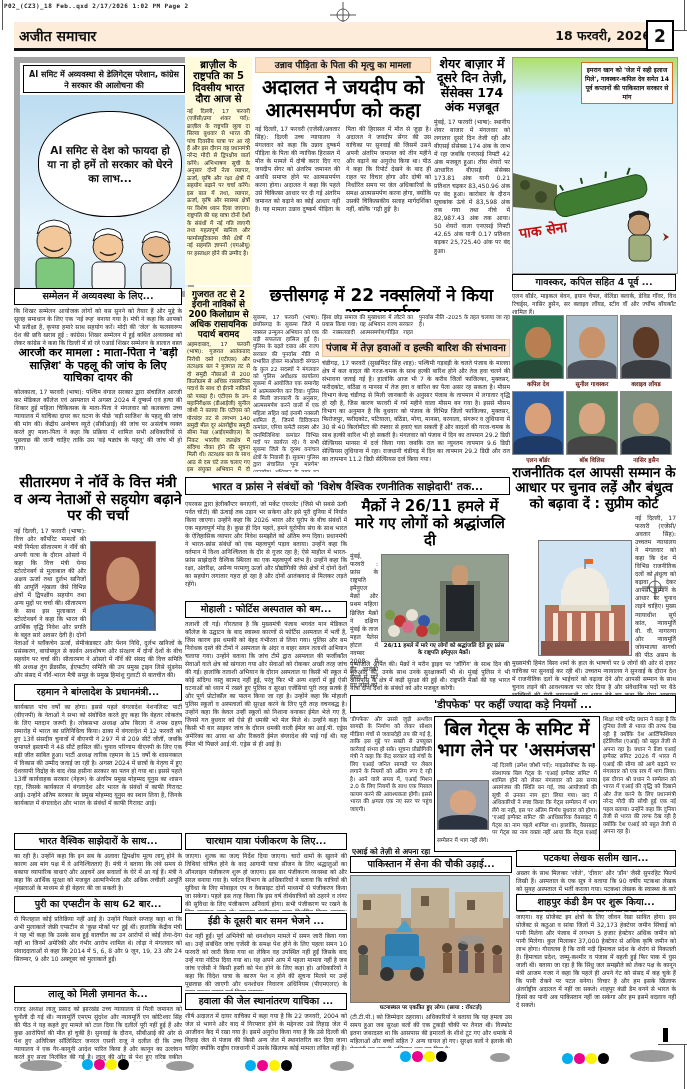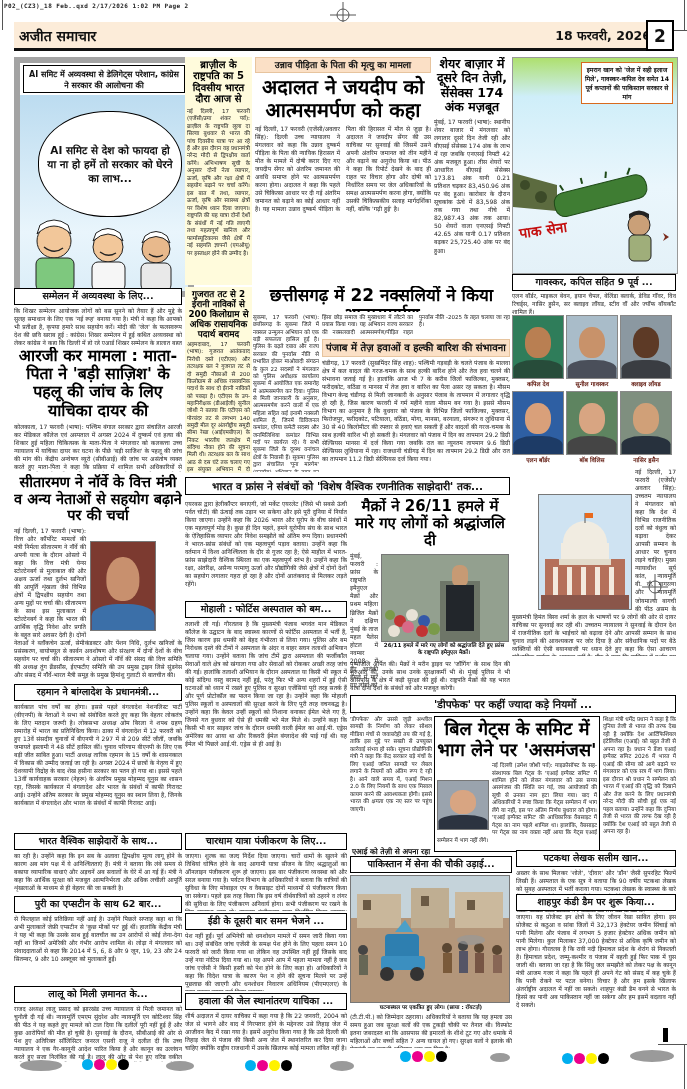--- a/index.html
+++ b/index.html
@@ -90,21 +90,21 @@
       <rect x="121" y="60" width="30" height="28" rx="6" fill="#e9e9e9" stroke="#222"></rect>
     </svg>
   </div>
 
   <div class="blk" style="left:14px;top:288px;width:168px;height:57px">
     <div class="h-box">सम्मेलन में अव्यवस्था के लिए...</div>
     <div class="body" style="margin-top:2px;height:38px">कि शिखर सम्मेलन आयोजक लोगों को बस सुनने को तैयार हैं और मुद्दे के सुलह समाधान के लिए एक 'नई रूह' बनाया गया है। मंत्री ने कहा कि आपको भी प्रतीक्षा है, कृपया हमारे साथ सहयोग करें। मोदी की 'जेल' के फलस्वरूप देश की छवि खराब हुई : कांग्रेस। शिखर सम्मेलन में हुई कथित अव्यवस्था को लेकर कांग्रेस ने कहा कि दिल्ली में हो रहे एआई शिखर सम्मेलन के हालात बहुत ही निराशाजनक हैं; प्रतिनिधियों को पैदल चलना पड़ा और प्रबंधों की कमी साफ दिखाई दी।</div>
   </div>
 
   <div class="blk" style="left:14px;top:347px;width:168px;height:125px">
-    <div class="h1" style="font-size:16px">आरजी कर मामला : माता-पिता ने 'बड़ी साज़िश' के पहलू की जांच के लिए याचिका दायर की</div>
+    <div class="h1" style="font-size:11px">आरजी कर मामला : माता-पिता ने 'बड़ी साज़िश' के पहलू की जांच के लिए याचिका दायर की</div>
     <div class="body" style="margin-top:3px;height:90px">कोलकाता, 17 फरवरी (भाषा): पश्चिम बंगाल सरकार द्वारा संचालित आरजी कर मेडिकल कॉलेज एवं अस्पताल में अगस्त 2024 में दुष्कर्म एवं हत्या की शिकार हुई महिला चिकित्सक के माता-पिता ने मंगलवार को कलकत्ता उच्च न्यायालय में याचिका दायर कर घटना के पीछे 'बड़ी साजिश' के पहलू की जांच की मांग की। केंद्रीय अन्वेषण ब्यूरो (सीबीआई) की जांच पर असंतोष व्यक्त करते हुए माता-पिता ने कहा कि प्रक्रिया में शामिल सभी अधिकारियों से पूछताछ की जानी चाहिए ताकि उस 'बड़े षड्यंत्र के पहलू' की जांच भी हो जाए।</div>
   </div>
 
   <div class="blk" style="left:14px;top:474px;width:168px;height:208px">
     <div class="h1" style="font-size:14.5px">सीतारमण ने नॉर्वे के वित्त मंत्री व अन्य नेताओं से सहयोग बढ़ाने पर की चर्चा</div>
     <div style="margin-top:3px;height:168px;overflow:hidden">
       <div class="ph face" style="float:right;width:64px;height:88px;margin:14px 26px 2px 4px;border:1px solid #777;--bg:#7c3a30;--skin:#c8906e;--suit:#3b6fa8"></div>
       <div class="body">नई दिल्ली, 17 फरवरी (भाषा): वित्त और कॉर्पोरेट मामलों की मंत्री निर्मला सीतारमण ने नॉर्वे की अपनी यात्रा के दौरान ओस्लो में कहा कि वित्त मंत्री येन्स स्टोल्टेनबर्ग से मुलाकात की और अक्षय ऊर्जा तथा दुर्लभ खनिजों की आपूर्ति शृंखला जैसे विभिन्न क्षेत्रों में द्विपक्षीय सहयोग तथा अन्य मुद्दों पर चर्चा की। सीतारमण के साथ इस मुलाकात में स्टोल्टेनबर्ग ने कहा कि भारत की आर्थिक वृद्धि निवेश और प्रगति के बहुत सारे अवसर देती है। दोनों नेताओं ने ब्लॉकचेन ऊर्जा, सेमीकंडक्टर और पेंशन निधि, दुर्लभ खनिजों के प्रसंस्करण, बायोफ्यूल से कार्बन अवशोषण और संरक्षण में दोनों देशों के बीच सहयोग पर चर्चा की। सीतारमण ने ओस्लो में नॉर्वे की संसद की वित्त समिति की अध्यक्ष तुंग ब्रैंडसॉस, ईएफटीए समिति की उप प्रमुख ट्राइन लिसे सुंडनेस और संसद में नॉर्वे-भारत मैत्री समूह के प्रमुख हिमांशु गुलाटी से बातचीत की।</div>
     </div>
   </div>
@@ -160,21 +160,21 @@
       </g>
       <circle cx="126" cy="92" r="11" fill="#caa078" stroke="#222"></circle>
       <path d="M116 86 q10 -9 20 0 l0 -5 q-10 -7 -20 0 z" fill="#222"></path>
       <rect x="116" y="102" width="22" height="26" rx="5" fill="#9fae7a" stroke="#222"></rect>
       <path d="M150 100 l6 4 -6 4 2 -4 z" fill="#7a2a1a"></path>
     </svg>
     <div style="position:absolute;left:6px;bottom:34px;color:#c40f0f;font-weight:bold;font-size:14px;transform:rotate(-8deg)">पाक सेना</div>
   </div>
 
   <div class="blk" style="left:512px;top:274px;width:164px;height:40px">
-    <div class="h-box">गावस्कर, कपिल सहित 9 पूर्व ...</div>
+    <div class="h-box">गावस्कर, कपिल सहित 4 पूर्व ...</div>
     <div class="body" style="margin-top:1px;height:18px">एलन बॉर्डर, माइकल बेवन, इयान चैपल, बेलिंडा क्लार्क, डेविड गॉवर, विव रिचर्ड्स, नासिर हुसैन, सर क्लाइव लॉयड, स्टीव वॉ और ज्यॉफ बॉयकॉट शामिल हैं।</div>
   </div>
 
   <div class="blk" style="left:512px;top:315px;width:166px;height:148px">
     <div class="crick">
         <div class="ph face" style="--bg:#2f7d5a;--skin:#b97f52;--suit:#274c3a"></div>
         <div class="capname">कपिल देव</div>
       </div>
     <div class="crick">
         <div class="ph face" style="--bg:#a9bcc9;--skin:#c8926a;--suit:#4a4f5a"></div>
@@ -192,20 +192,21 @@
         <div class="ph face" style="--bg:#5e8460;--skin:#d8a582;--suit:#454545"></div>
         <div class="capname">बॉब विलिस</div>
       </div>
     <div class="crick" style="margin-right:0">
         <div class="ph face" style="--bg:#7f8f7f;--skin:#d0a078;--suit:#27313d"></div>
         <div class="capname">नासिर हुसैन</div>
       </div>
   </div>
 
   <div class="blk" style="left:512px;top:465px;width:164px;height:244px">
+    <div class="h1" style="font-size:13.5px">राजनीतिक दल आपसी सम्मान के आधार पर चुनाव लड़ें और बंधुत्व को बढ़ावा दें : सुप्रीम कोर्ट</div>
     <div style="margin-top:3px;height:188px;overflow:hidden">
       <svg style="float:left;margin:26px 3px 2px 26px;border:1px solid #777" width="92" height="114" viewBox="0 0 92 114">
         <rect width="92" height="114" fill="#cfe3f2"></rect>
         <rect x="6" y="64" width="80" height="40" fill="#b5705a"></rect>
         <rect x="2" y="100" width="88" height="14" fill="#8a564a"></rect>
         <circle cx="46" cy="48" r="22" fill="#f1ece1"></circle>
         <rect x="22" y="48" width="48" height="18" fill="#f1ece1"></rect>
         <rect x="20" y="64" width="52" height="6" fill="#e3dccb"></rect>
         <line x1="46" y1="18" x2="46" y2="28" stroke="#555"></line>
         <rect x="46" y="18" width="8" height="5" fill="#e86a1e"></rect>

